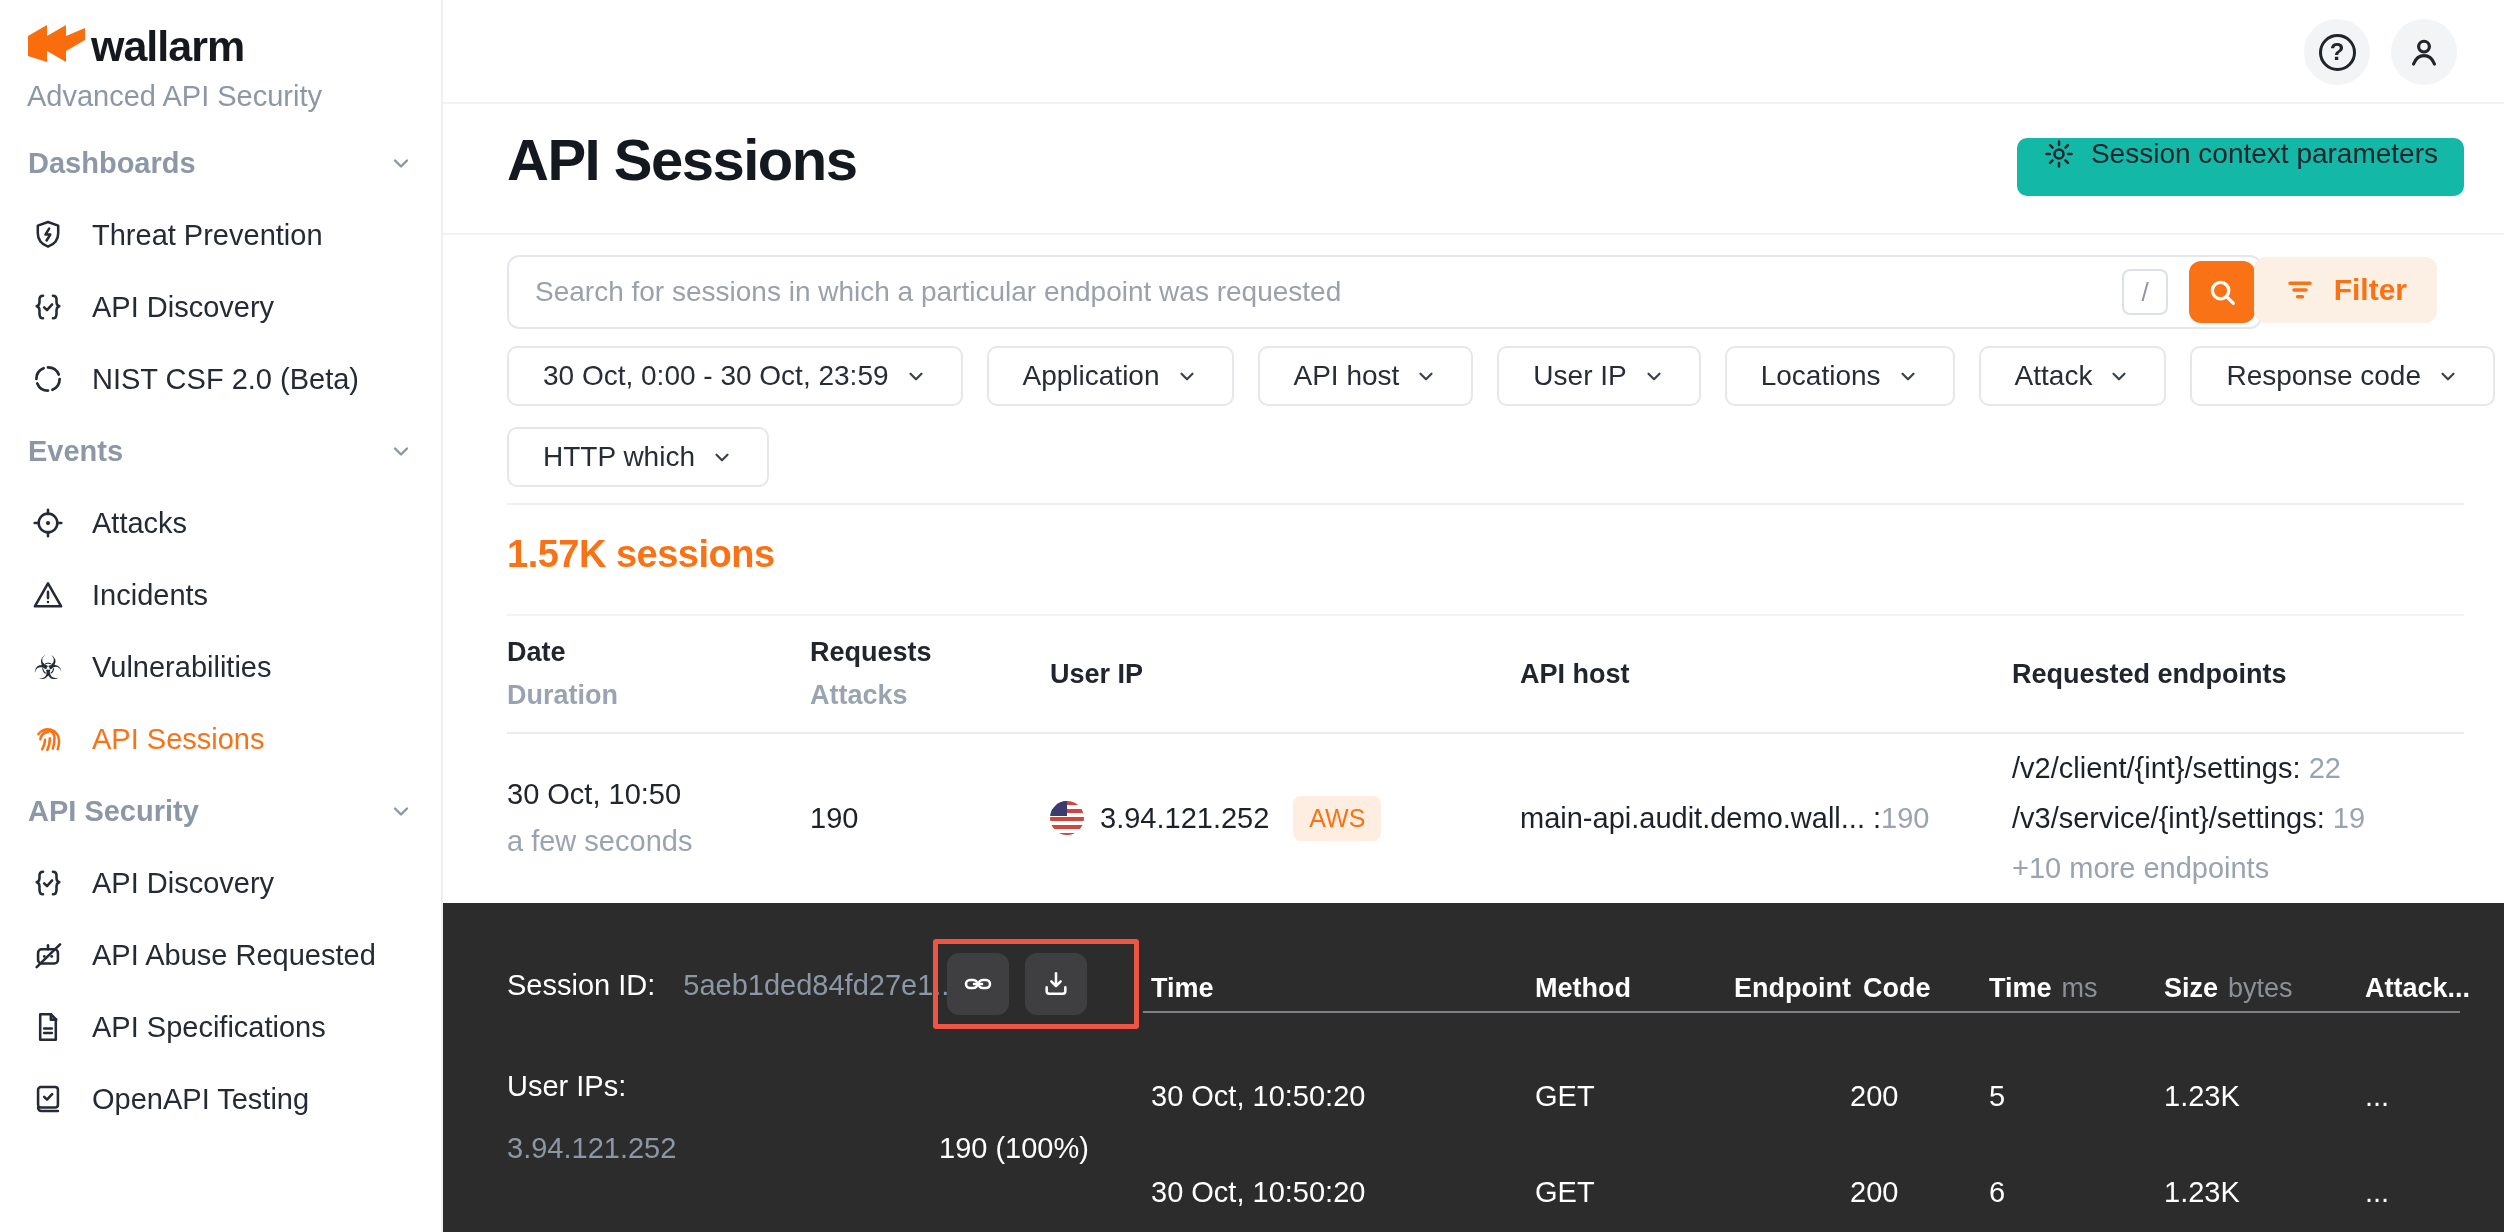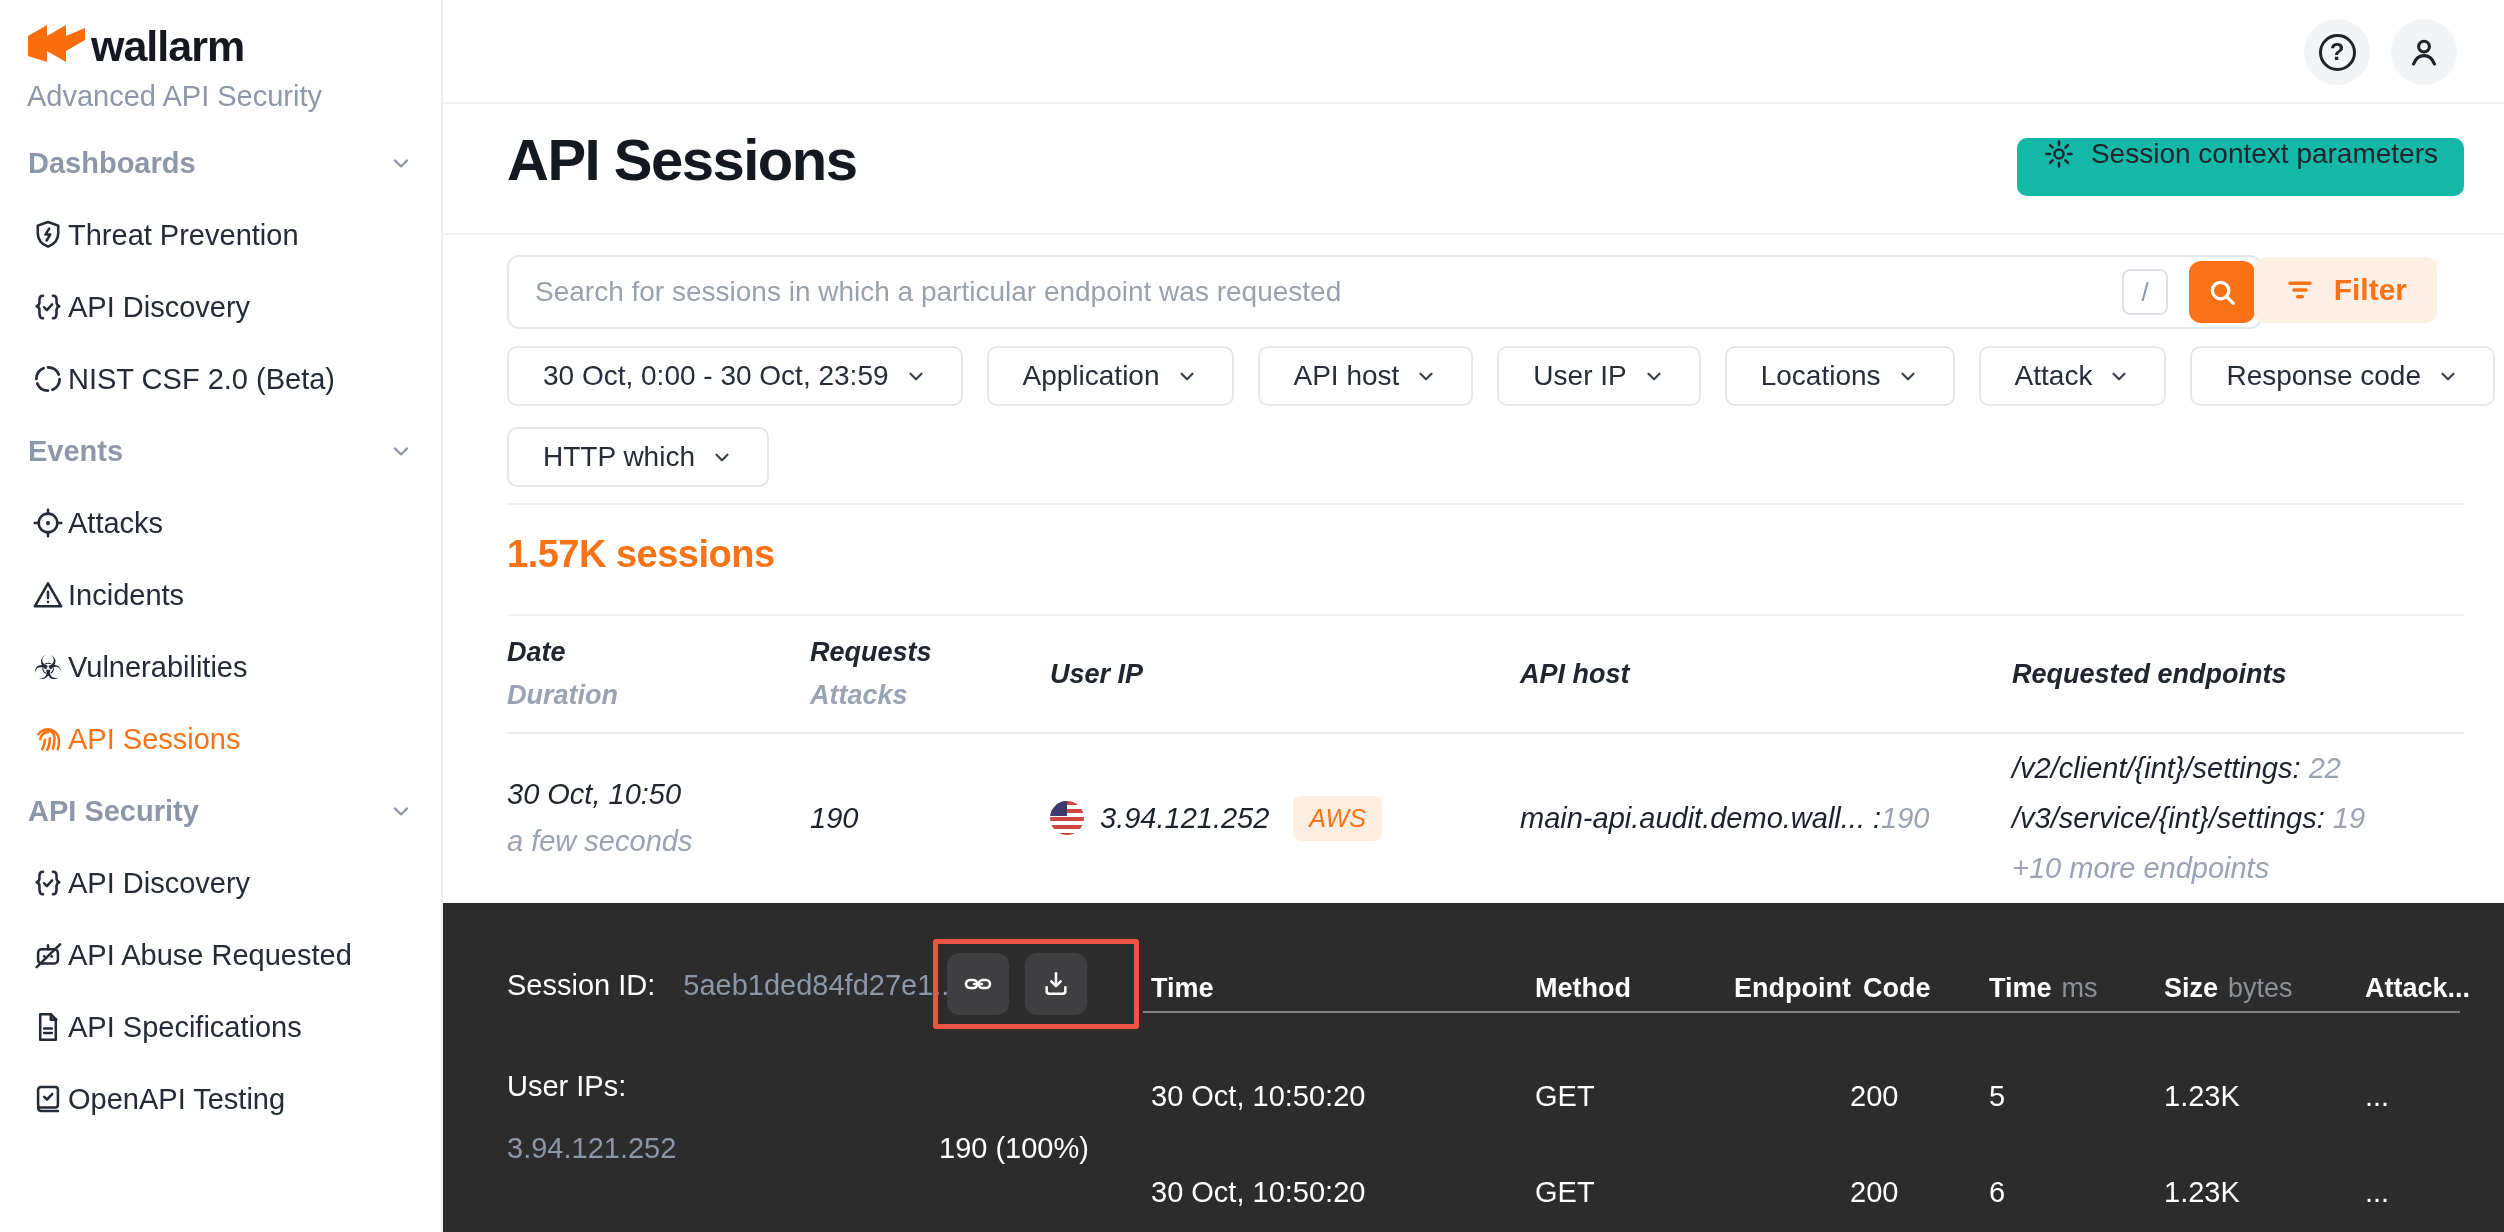--- a/index.html
+++ b/index.html
@@ -13,21 +13,21 @@
 
   
   .sidebar { position:absolute; left:0; top:0; bottom:0; width:443px; background:#fff;
              border-right:2px solid #edeff2; z-index:20; }
   .logo-row { position:absolute; left:26px; top:22px; display:flex; align-items:center; gap:3px; cursor:pointer; }
   .logo-text { font-size:43px; font-weight:700; color:#15181e; letter-spacing:-1px; }
   .subtitle { position:absolute; left:27px; top:80px; font-size:29px; color:#8d97a7; }
   .nav { position:absolute; left:0; right:0; top:127px; }
   .srow { height:72px; display:flex; align-items:center; padding:0 28px; }
   .srow.section { justify-content:space-between; color:#8d97a7; font-weight:700; font-size:29px; cursor:pointer; }
-  .srow.item { color:#242a36; font-size:29px; cursor:pointer; }
+  .srow.item { gap:24px; color:#242a36; font-size:29px; cursor:pointer; }
   .nico { width:40px; height:40px; display:flex; align-items:center; justify-content:center; color:#242a36; flex:0 0 40px; }
   .srow.item.active, .srow.item.active .nico { color:#f97316; }
   .chev { color:#8d97a7; }
   .glyph-ico { font-size:33px; line-height:1; }
 
   
   .main { position:absolute; left:443px; top:0; right:0; height:903px; background:#fff; }
   .topbar { position:absolute; left:0; right:0; top:0; height:104px; border-bottom:2px solid #f1f2f4; }
   .circle-btn { position:absolute; top:19px; width:66px; height:66px; border-radius:50%;
                 background:#f3f4f6; border:none; display:flex; align-items:center; justify-content:center; cursor:pointer; }
@@ -64,21 +64,21 @@
   .chip { height:60px; background:#fff; border:2px solid #e4e7ec; border-radius:10px;
           display:flex; align-items:center; gap:16px; padding:0 34px; font-size:28px;
           color:#262c38; font-family:inherit; cursor:pointer; white-space:nowrap; }
   .chip svg { color:#3a404c; }
 
   .divider { position:absolute; left:64px; right:40px; top:503px; height:2px; background:#eef0f3; }
   .sessions-count { position:absolute; left:64px; top:533px; margin:0; font-size:38px;
                     font-weight:700; color:#f97316; letter-spacing:-0.5px; }
 
   .table { position:absolute; left:64px; right:40px; top:614px; }
-  .thead, .trow { display:grid; grid-template-columns:303px 240px 470px 492px 1fr;font-style:italic; }
+  .thead, .trow { display:grid; grid-template-columns:303px 240px 470px 492px 1fr; }
   .thead { height:120px; align-items:center; border-top:2px solid #f2f3f6; border-bottom:2px solid #e9ebef; }
   .h-main { font-size:27px; font-weight:700; color:#20252e; }
   .h-sub  { font-size:27px; font-weight:700; color:#9aa3b2; margin-top:12px; }
   .trow { height:168px; align-items:center; font-size:29px; }
   .cell-date .d1 { color:#20252e; } .cell-date .d2 { color:#9aa3b2; margin-top:14px; }
   .cell-ip { display:flex; align-items:center; gap:16px; }
   .flag { width:34px; height:34px; border-radius:50%; overflow:hidden; position:relative; flex:0 0 34px;
           background:repeating-linear-gradient(180deg,#d0473f 0 4px,#ffffff 4px 8px); }
   .flag::after { content:""; position:absolute; left:0; top:0; width:17px; height:15px; background:#3c3b6e; }
   .aws-badge { background:#fdeee1; color:#f97316; font-size:25px; padding:8px 16px; border-radius:8px; margin-left:8px; }

